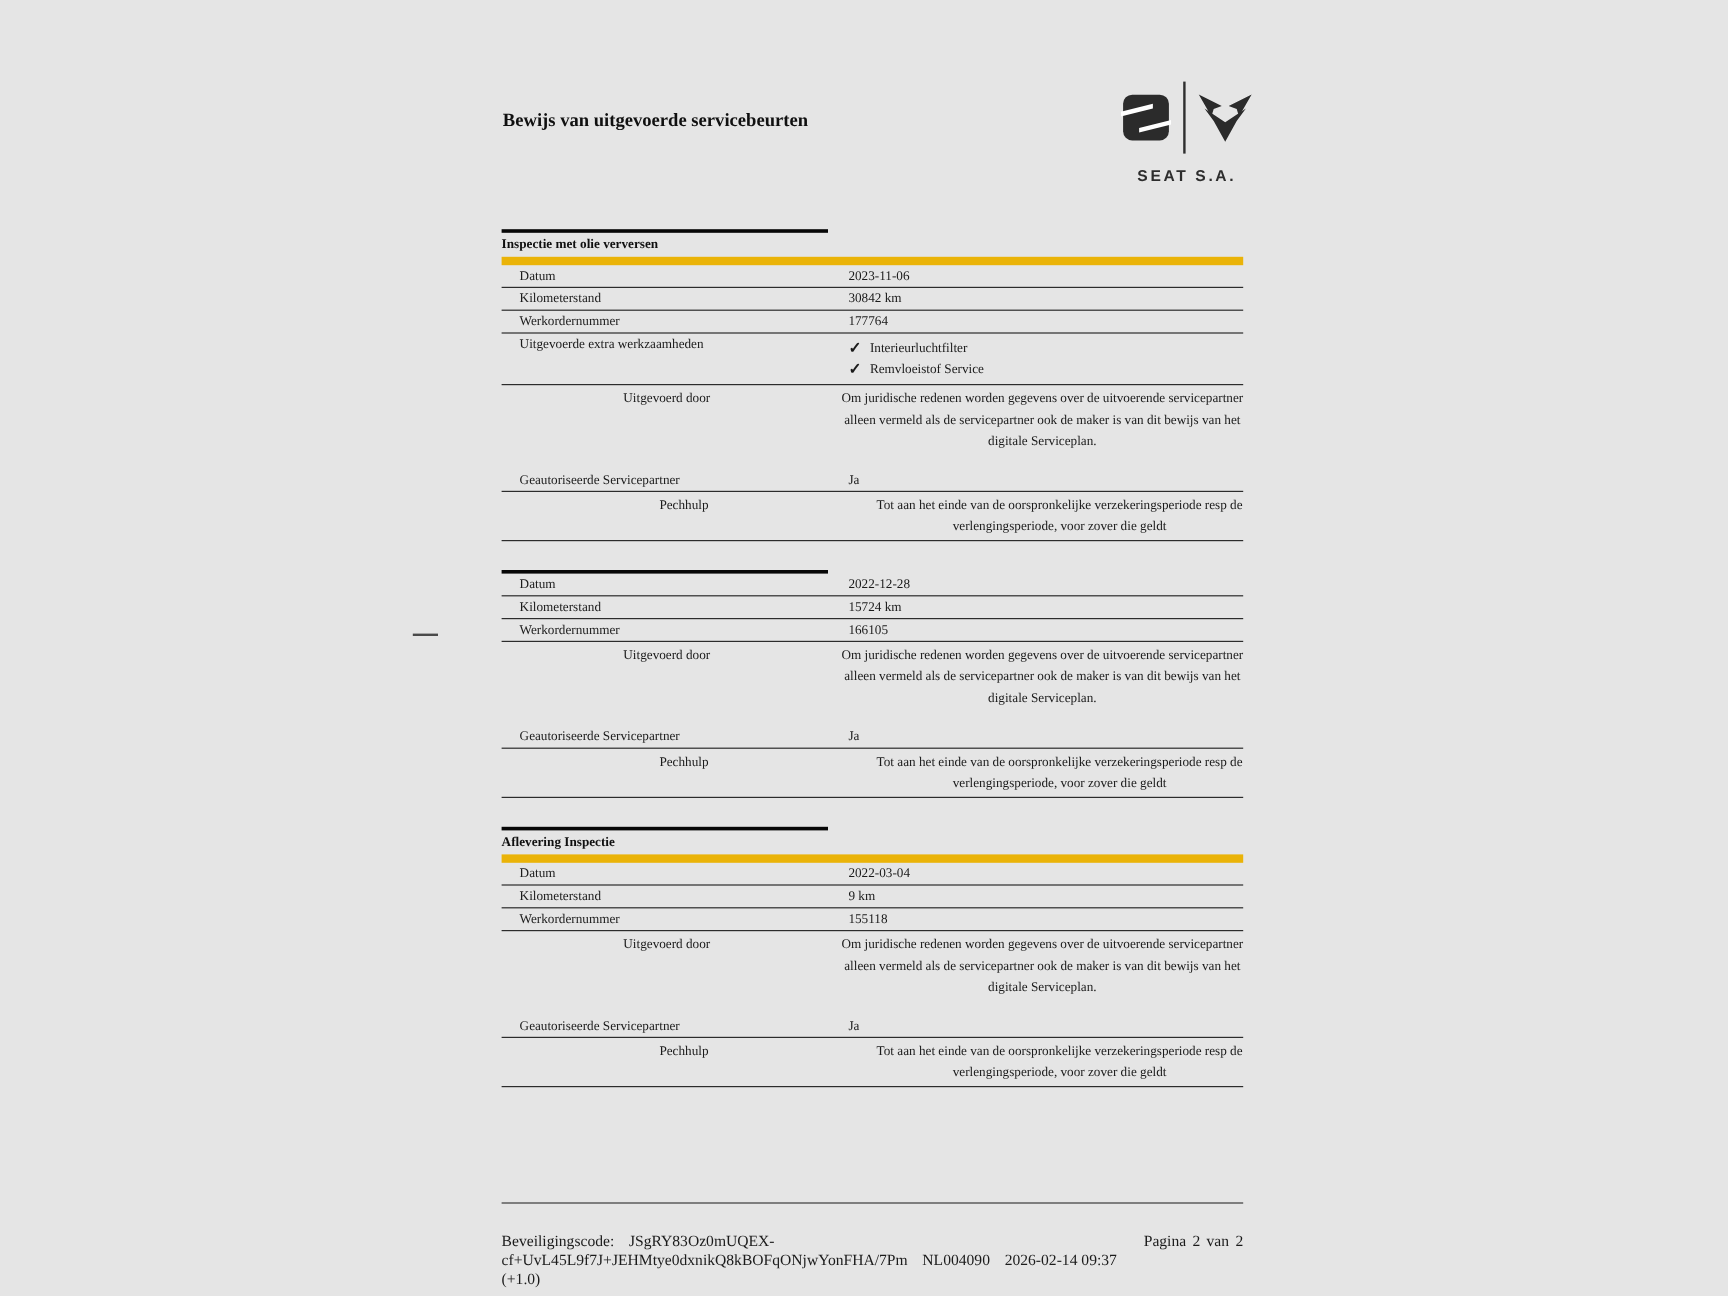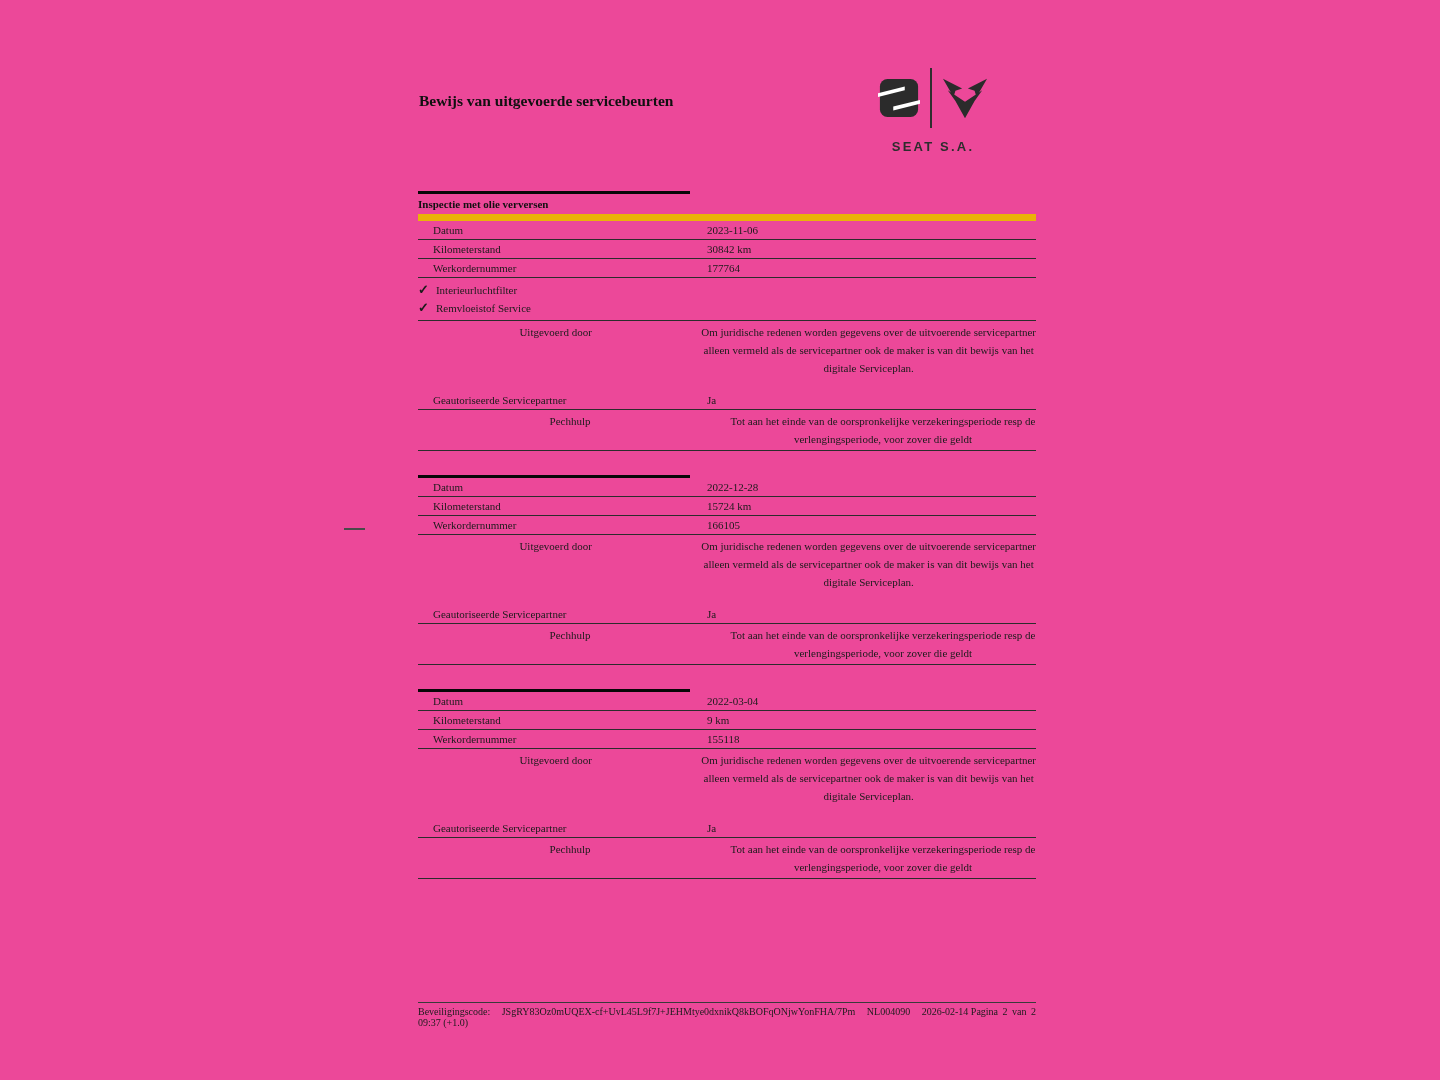--- a/index.html
+++ b/index.html
@@ -1,21 +1,21 @@
 <!DOCTYPE html>
 <html><head>
 <meta charset="utf-8">
 <style>
   html,body{margin:0;padding:0;background:#fff;}
-  .doc{position:relative;width:1440px;height:1080px;background:#ec4899;overflow:hidden;
+  .doc{position:relative;width:1440px;height:1080px;background:#e5e5e5;overflow:hidden;
        font-family:"Liberation Serif", serif;color:#1b1b1b;}
 
   
   .title{position:absolute;left:419px;top:92px;font-size:15.5px;font-weight:bold;color:#101010;}
-  .brand{position:absolute;left:873px;top:66px;width:120px;}
+  .brand{position:absolute;left:929px;top:66px;width:120px;}
   .logos{display:flex;align-items:center;justify-content:center;gap:10px;height:64px;}
   .brand-divider{width:1.5px;height:60px;background:#2f2f2f;}
   .company{margin-top:9px;text-align:center;font-family:"Liberation Sans", sans-serif;
            font-size:13px;letter-spacing:2.2px;font-weight:600;color:#2d2d2d;white-space:nowrap;}
 
   
   .fold{position:absolute;left:344px;top:528px;width:21px;height:2px;background:#4a4a4a;}
 
   
   .content{position:absolute;left:418px;top:191px;width:618px;}
@@ -29,22 +29,22 @@
   .val{flex:1;padding:3px 0;font-size:11px;line-height:12px;}
   .row.multi .lab,.row.multi .val{line-height:18px;padding-top:2px;padding-bottom:2px;text-align:center;}
   .row.multi .val{padding-bottom:2px;margin-left:23px;}
   .row.gap-after .val,.row.gap-after .lab{padding-bottom:14px;}
   .tline{line-height:18px;white-space:nowrap;}
   .check-line{display:flex;align-items:center;gap:7px;line-height:18px;}
   .check{font-size:13px;font-weight:600;line-height:18px;}
 
   
   .footer{position:absolute;left:418px;top:1002px;width:618px;border-top:1px solid #3a3a3a;
-          padding-top:3px;display:flex;justify-content:center;align-items:baseline;
-          font-size:10px;color:#1b1b1b;}
+          padding-top:23px;display:flex;justify-content:center;align-items:baseline;
+          font-size:13px;color:#1b1b1b;}
   .f-left span{margin-right:9px;}
   .f-left span:last-child{margin-right:0;}
   .f-right{word-spacing:2px;white-space:nowrap;font-family:Liberation Serif, serif;}
   svg{display:block;}
 </style>
 </head>
 <body>
 
 <div class="doc">
 
@@ -84,20 +84,21 @@
       </div>
       <div class="row">
         <div class="lab">Kilometerstand</div>
         <div class="val">30842 km</div>
       </div>
       <div class="row">
         <div class="lab">Werkordernummer</div>
         <div class="val">177764</div>
       </div>
       <div class="row">
+        <div class="lab">Uitgevoerde extra werkzaamheden</div>
         <div class="val">
           <div class="check-line">
             <span class="check">✓</span>
             <span>Interieurluchtfilter</span>
           </div>
           <div class="check-line">
             <span class="check">✓</span>
             <span>Remvloeistof Service</span>
           </div>
         </div>
@@ -153,20 +154,21 @@
         <div class="lab">Pechhulp</div>
         <div class="val">
           <div class="tline">Tot aan het einde van de oorspronkelijke verzekeringsperiode resp de</div>
           <div class="tline">verlengingsperiode, voor zover die geldt</div>
         </div>
       </div>
     </div>
 
     <div class="section">
       <div class="sec-bar"></div>
+      <div class="sec-title">Aflevering Inspectie</div>
       <div class="row">
         <div class="lab">Datum</div>
         <div class="val">2022-03-04</div>
       </div>
       <div class="row">
         <div class="lab">Kilometerstand</div>
         <div class="val">9 km</div>
       </div>
       <div class="row">
         <div class="lab">Werkordernummer</div>

